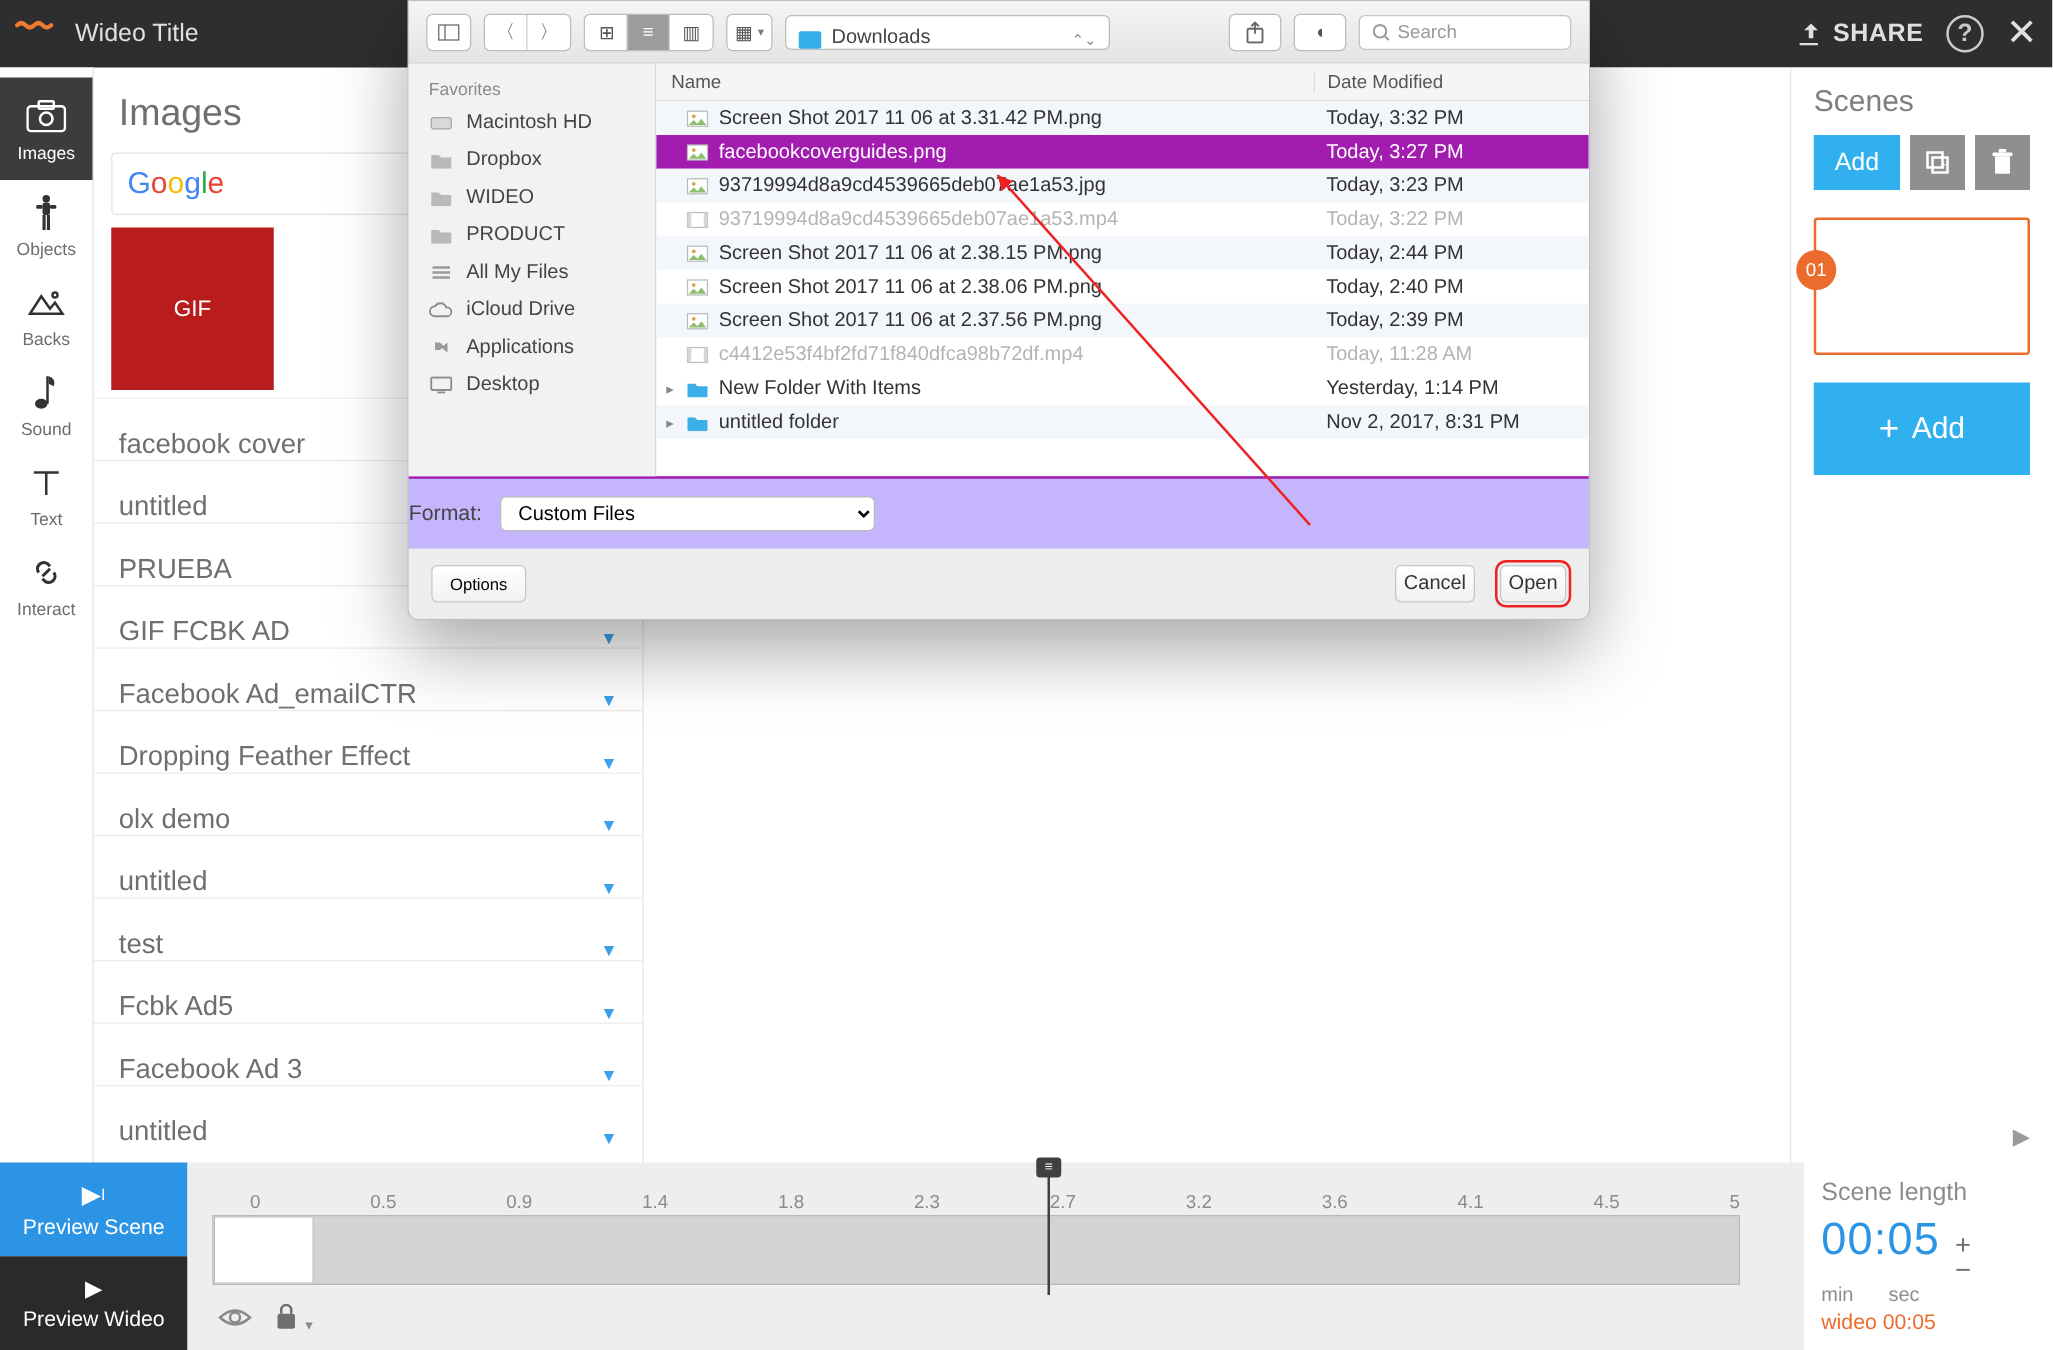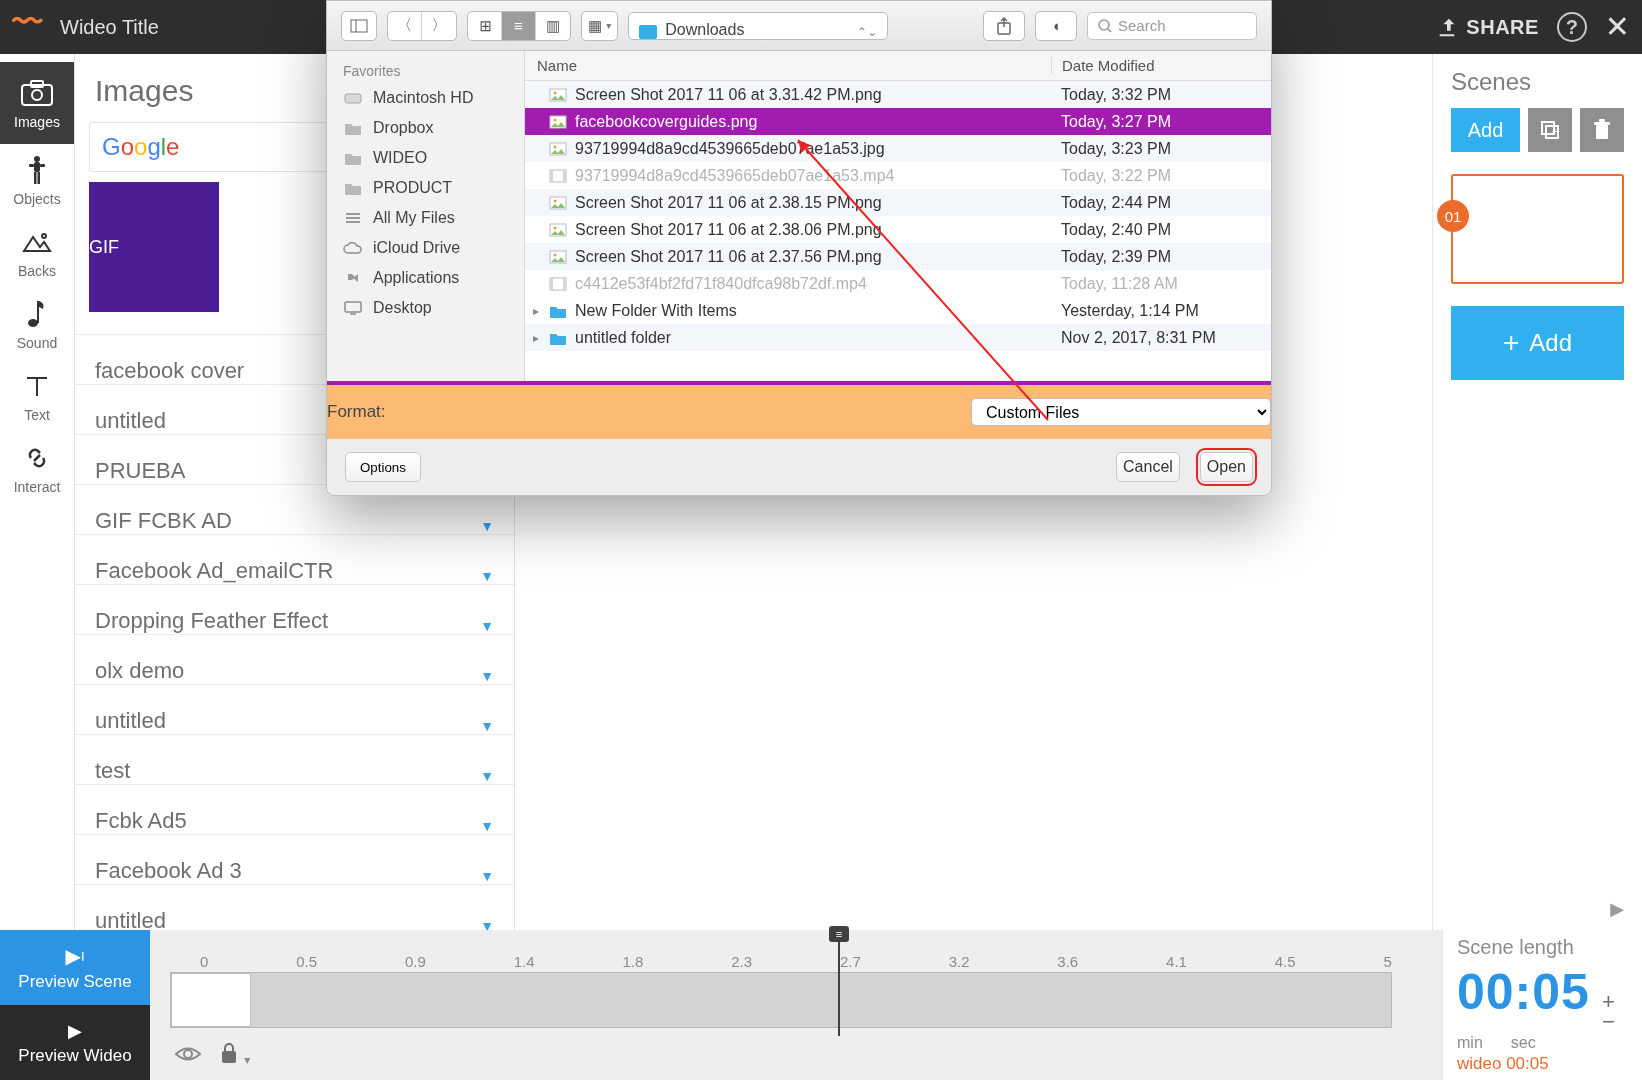--- a/index.html
+++ b/index.html
@@ -19,21 +19,21 @@
 .vtoolbar{width:75px;background:#fff;border-right:1px solid #e1e1e1;display:flex;flex-direction:column;align-items:center;padding-top:8px}
 .vtoolbar .vitem{width:100%;display:flex;flex-direction:column;align-items:center;justify-content:center;height:72px;color:#6d6d6d;font-size:14px;gap:4px;cursor:pointer}
 .vtoolbar .vitem.active{background:#3c3c3c;color:#fff;height:82px}
 .vtoolbar .vitem .ic{width:34px;height:34px;display:flex;align-items:center;justify-content:center}
 .vtoolbar .vspacer{flex:1}
 
 .images-panel{width:440px;min-width:440px;border-right:1px solid #e1e1e1;display:flex;flex-direction:column}
 .images-panel .panel-title{font-size:30px;color:#6f6f6f;padding:20px 20px 14px 20px;font-weight:400}
 .images-panel .google-row{height:50px;border:1px solid #e3e3e3;border-radius:3px;margin:0 14px 10px 14px;display:flex;align-items:center;padding:0 12px}
 .images-panel .google-row .glogo{font-size:24px;font-weight:500}
-.images-panel .gif-tile{margin:0 14px 22px 14px;width:130px;height:130px;background:#4c1d95;display:flex;align-items:center;color:#fff;font-size:18px;cursor:pointer}
+.images-panel .gif-tile{margin:0 14px 6px 14px;width:130px;height:130px;background:#b91c1c;display:flex;align-items:center;justify-content:center;color:#fff;font-size:18px;cursor:pointer}
 .images-panel .list{flex:1;overflow:hidden}
 .images-panel .l-item{display:flex;align-items:flex-end;justify-content:space-between;height:50px;border-top:1px solid #ececec;padding:0 20px;color:#6f6f6f;font-size:22px;cursor:pointer}
 .images-panel .l-item .chev{color:#3aa0ea;font-size:14px}
 
 .canvas-area{flex:1;position:relative;background:#fff}
 
 .scenes-panel{width:210px;min-width:210px;background:#fff;border-left:1px solid #e5e5e5;padding:14px 18px}
 .scenes-panel .scenes-title{font-size:24px;color:#7e7e7e;margin-bottom:12px}
 .scenes-panel .scenes-row{display:flex;gap:8px;margin-bottom:22px}
 .scenes-panel .add-btn,.scenes-panel .sq-btn{height:44px;display:flex;align-items:center;justify-content:center;color:#fff;cursor:pointer;font-size:20px}
@@ -52,21 +52,21 @@
 .bottombar .timeline{flex:1;background:#eeeeee;position:relative;display:flex;flex-direction:column}
 .bottombar .ruler{height:40px;display:flex;align-items:flex-end;padding:0 50px;font-size:15px;color:#8c8c8c;gap:0;justify-content:space-between}
 .bottombar .track{height:56px;margin:2px 50px 8px 20px;background:#d3d3d3;position:relative;border:1px solid #b8b8b8}
 .bottombar .track .clip{position:absolute;left:0;top:0;bottom:0;width:80px;background:#fff;border:1px solid #bcbcbc}
 .bottombar .playhead{position:absolute;top:2px;bottom:44px;left:688px;width:2px;background:#404040}
 .bottombar .playhead .cap{position:absolute;top:-6px;left:-9px;width:20px;height:16px;background:#404040;border-radius:3px;color:#fff;display:flex;align-items:center;justify-content:center;font-size:11px}
 .bottombar .tl-footer{height:40px;display:flex;align-items:center;gap:18px;padding-left:24px;color:#7b7b7b;font-size:22px}
 .bottombar .len-box{width:200px;background:#fff;border-left:1px solid #e5e5e5;padding:10px 14px;display:flex;flex-direction:column;justify-content:center}
 .bottombar .len-box .lbl{color:#8c8c8c;font-size:20px;margin-bottom:4px}
 .bottombar .len-box .row{display:flex;align-items:baseline;gap:6px}
-.bottombar .len-box .big{font-size:50px;color:#2b94e4;font-weight:700;letter-spacing:1px}
+.bottombar .len-box .big{font-size:36px;color:#2b94e4;font-weight:400;letter-spacing:1px}
 .bottombar .len-box .pm{display:flex;flex-direction:column;font-size:22px;color:#6f6f6f;line-height:20px;margin-left:6px}
 .bottombar .len-box .mm{display:flex;gap:28px;font-size:16px;color:#8d8d8d;margin-top:2px}
 .bottombar .len-box .wideo{color:#ec6c2e;font-size:17px;margin-top:2px}
 
 .mac-dialog{position:absolute;top:0;left:326px;width:946px;background:#ededed;border:1px solid #bfbfbf;border-radius:0 0 8px 8px;box-shadow:0 24px 60px rgba(0,0,0,.35);z-index:50;font-size:16px}
 .mac-toolbar{height:50px;background:linear-gradient(#f5f5f5,#e4e4e4);border-bottom:1px solid #c8c8c8;display:flex;align-items:center;padding:0 14px;gap:10px}
 .seg{display:inline-flex;border:1px solid #bcbcbc;border-radius:5px;overflow:hidden;background:#fff}
 .seg .s{height:28px;min-width:34px;display:flex;align-items:center;justify-content:center;border-right:1px solid #d0d0d0;font-size:15px;color:#555;cursor:pointer;padding:0 6px}
 .seg .s:last-child{border-right:none}
 .seg .s.active{background:#9c9c9c;color:#fff}
@@ -85,21 +85,21 @@
 .mac-cols .c2{width:220px;border-left:1px solid #dcdcdc;padding-left:10px}
 .mac-list{flex:1;overflow:hidden}
 .mac-row{display:flex;align-items:center;height:27px;font-size:16px;color:#333}
 .mac-row.sel{background:#a21caf;color:#fff}
 .mac-row.dim{color:#b4b4b4}
 .mac-row.alt{background:#f3f6fb}
 .mac-row .exp{width:22px;text-align:center;color:#888;font-size:12px}
 .mac-row .ficon{width:22px;height:18px;margin-right:6px;display:flex;align-items:center;justify-content:center}
 .mac-row .fname{flex:1;white-space:nowrap;overflow:hidden;text-overflow:ellipsis;padding-right:10px}
 .mac-row .fdate{width:220px;padding-left:10px}
-.mac-format{height:58px;border-top:4px solid #a21caf;background:#fdba74;display:flex;align-items:center;justify-content:space-between;gap:14px;font-size:17px;color:#444}
+.mac-format{height:58px;border-top:2px solid #a21caf;background:#c4b5fd;display:flex;align-items:center;justify-content:flex-start;gap:14px;font-size:17px;color:#444}
 .mac-format select{height:28px;width:300px;border:1px solid #bcbcbc;border-radius:5px;background:#fff;padding:0 10px;font-size:16px}
 .mac-actions{height:56px;background:#ededed;display:flex;align-items:center;padding:0 18px;border-radius:0 0 8px 8px}
 .mac-actions .opt{height:30px;padding:0 14px;border:1px solid #c7c7c7;border-radius:5px;background:linear-gradient(#fff,#f1f1f1);cursor:pointer}
 .mac-actions .sp{flex:1}
 .mac-actions .btn{height:30px;padding:0 6px;border:1px solid #c7c7c7;border-radius:5px;background:linear-gradient(#fff,#f1f1f1);cursor:pointer;font-size:16px;color:#333;margin-left:20px}
 .mac-actions .btn.open{outline:2px solid #e22;outline-offset:2px}
 
 .annot{position:absolute;z-index:60;pointer-events:none}
 </style>
 </head>

